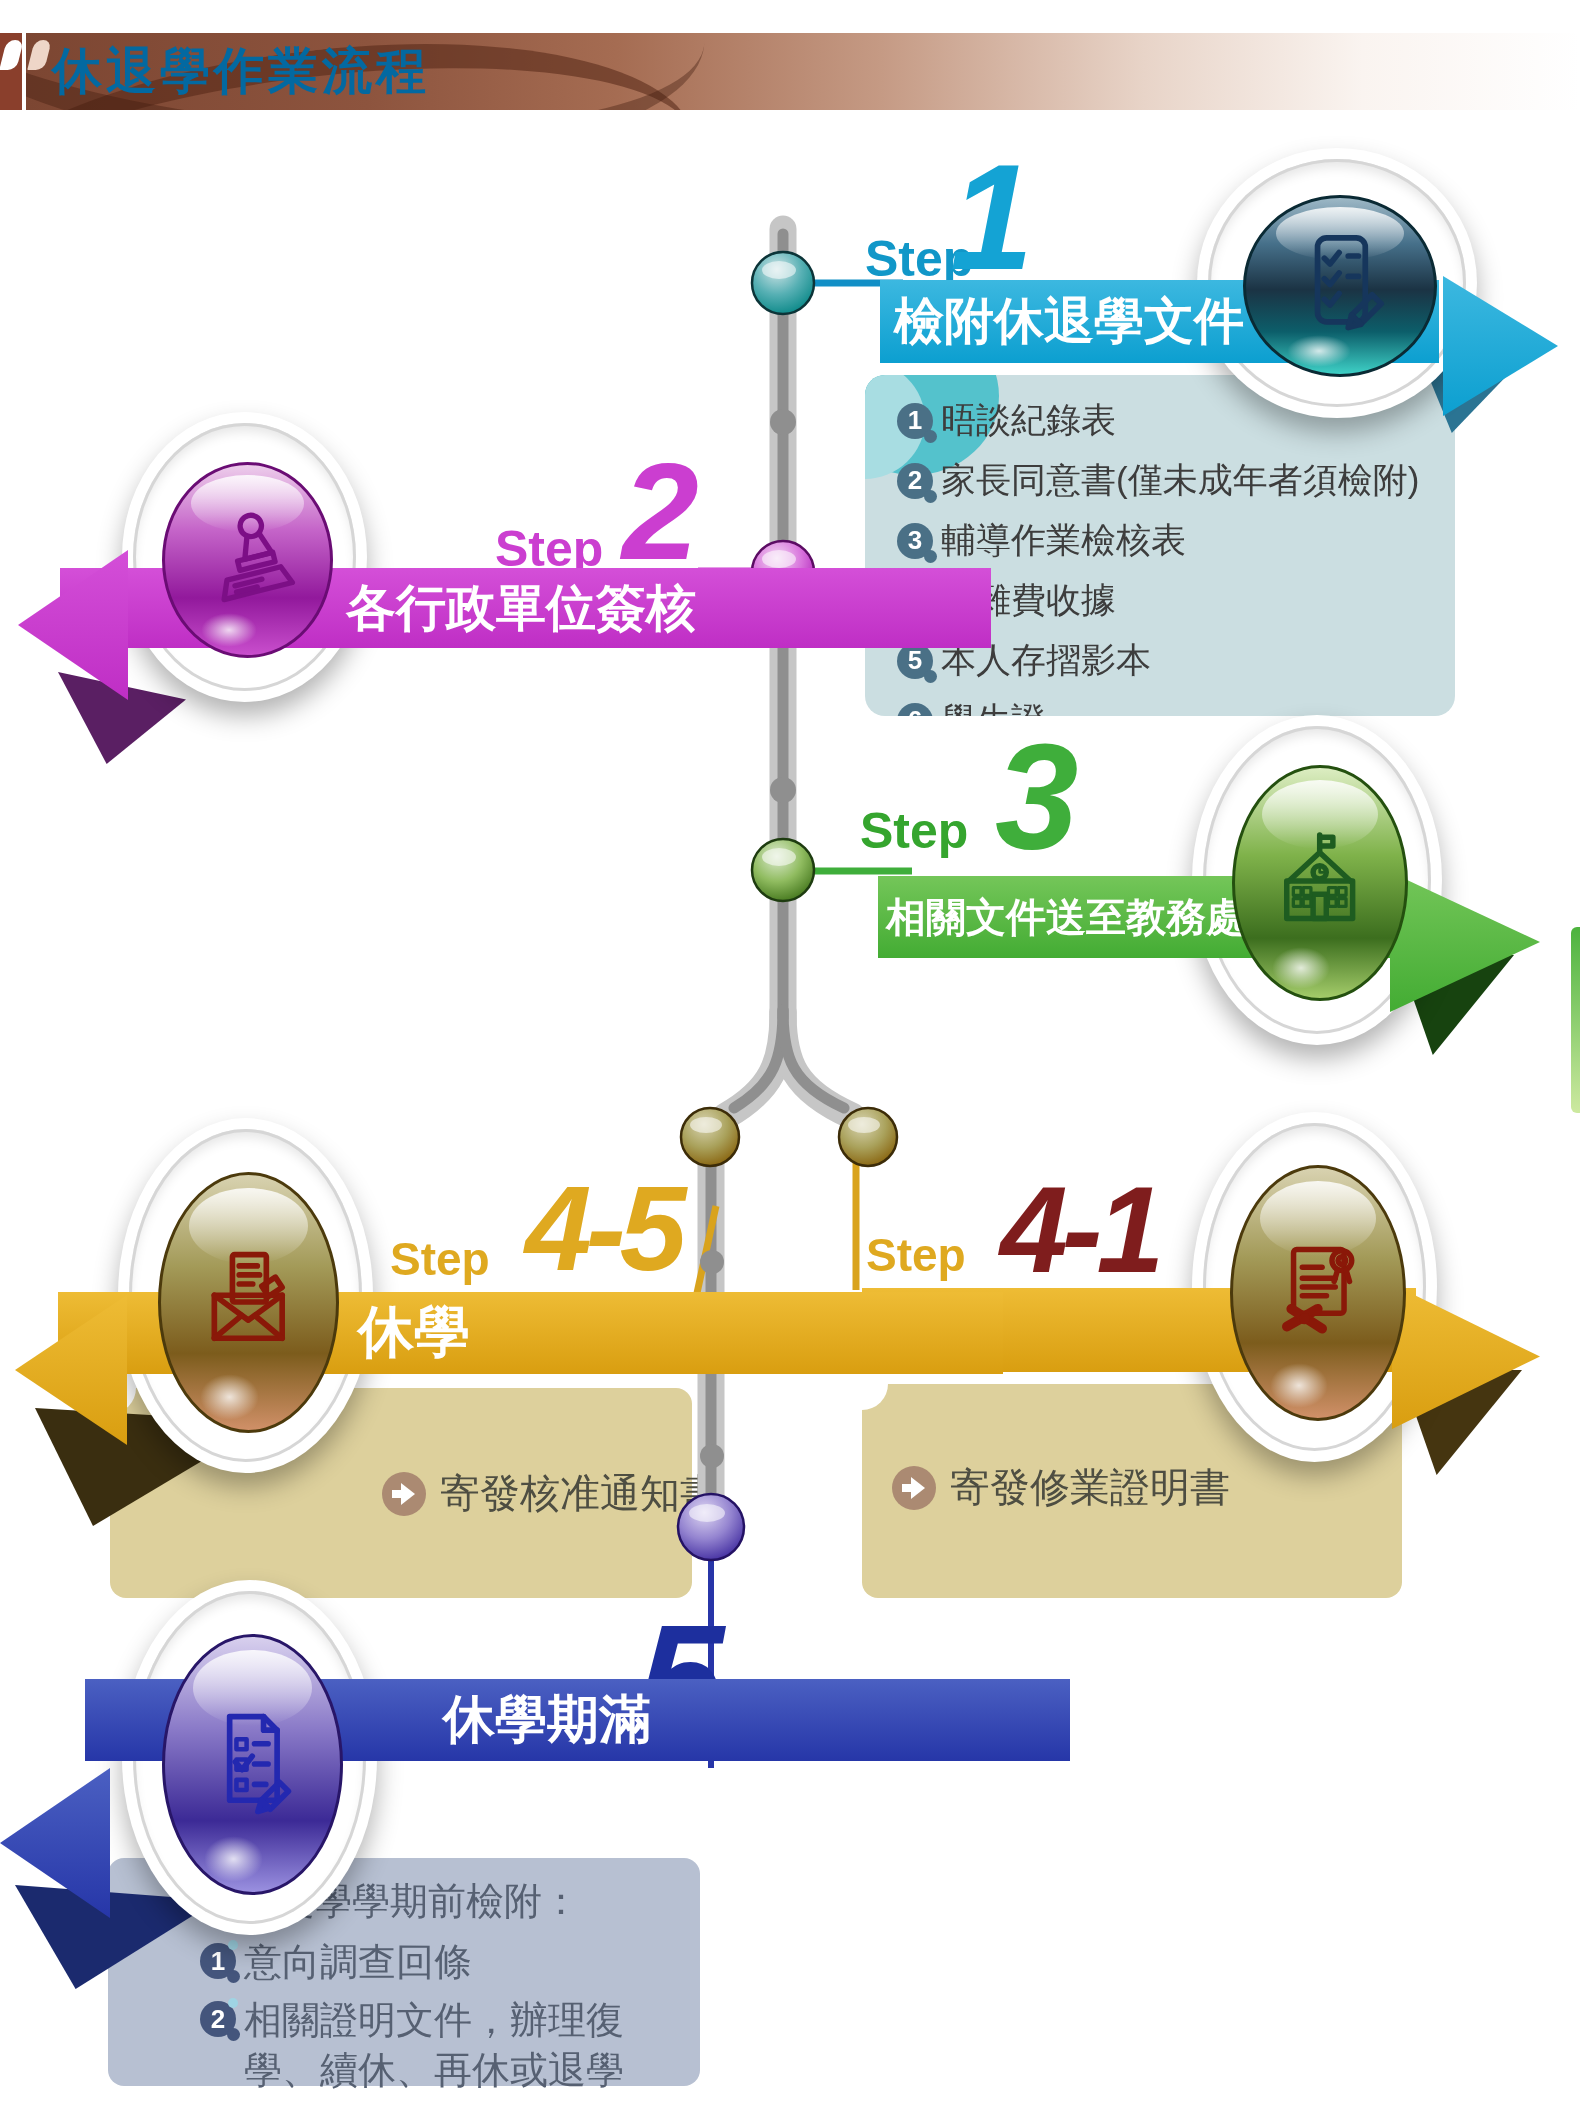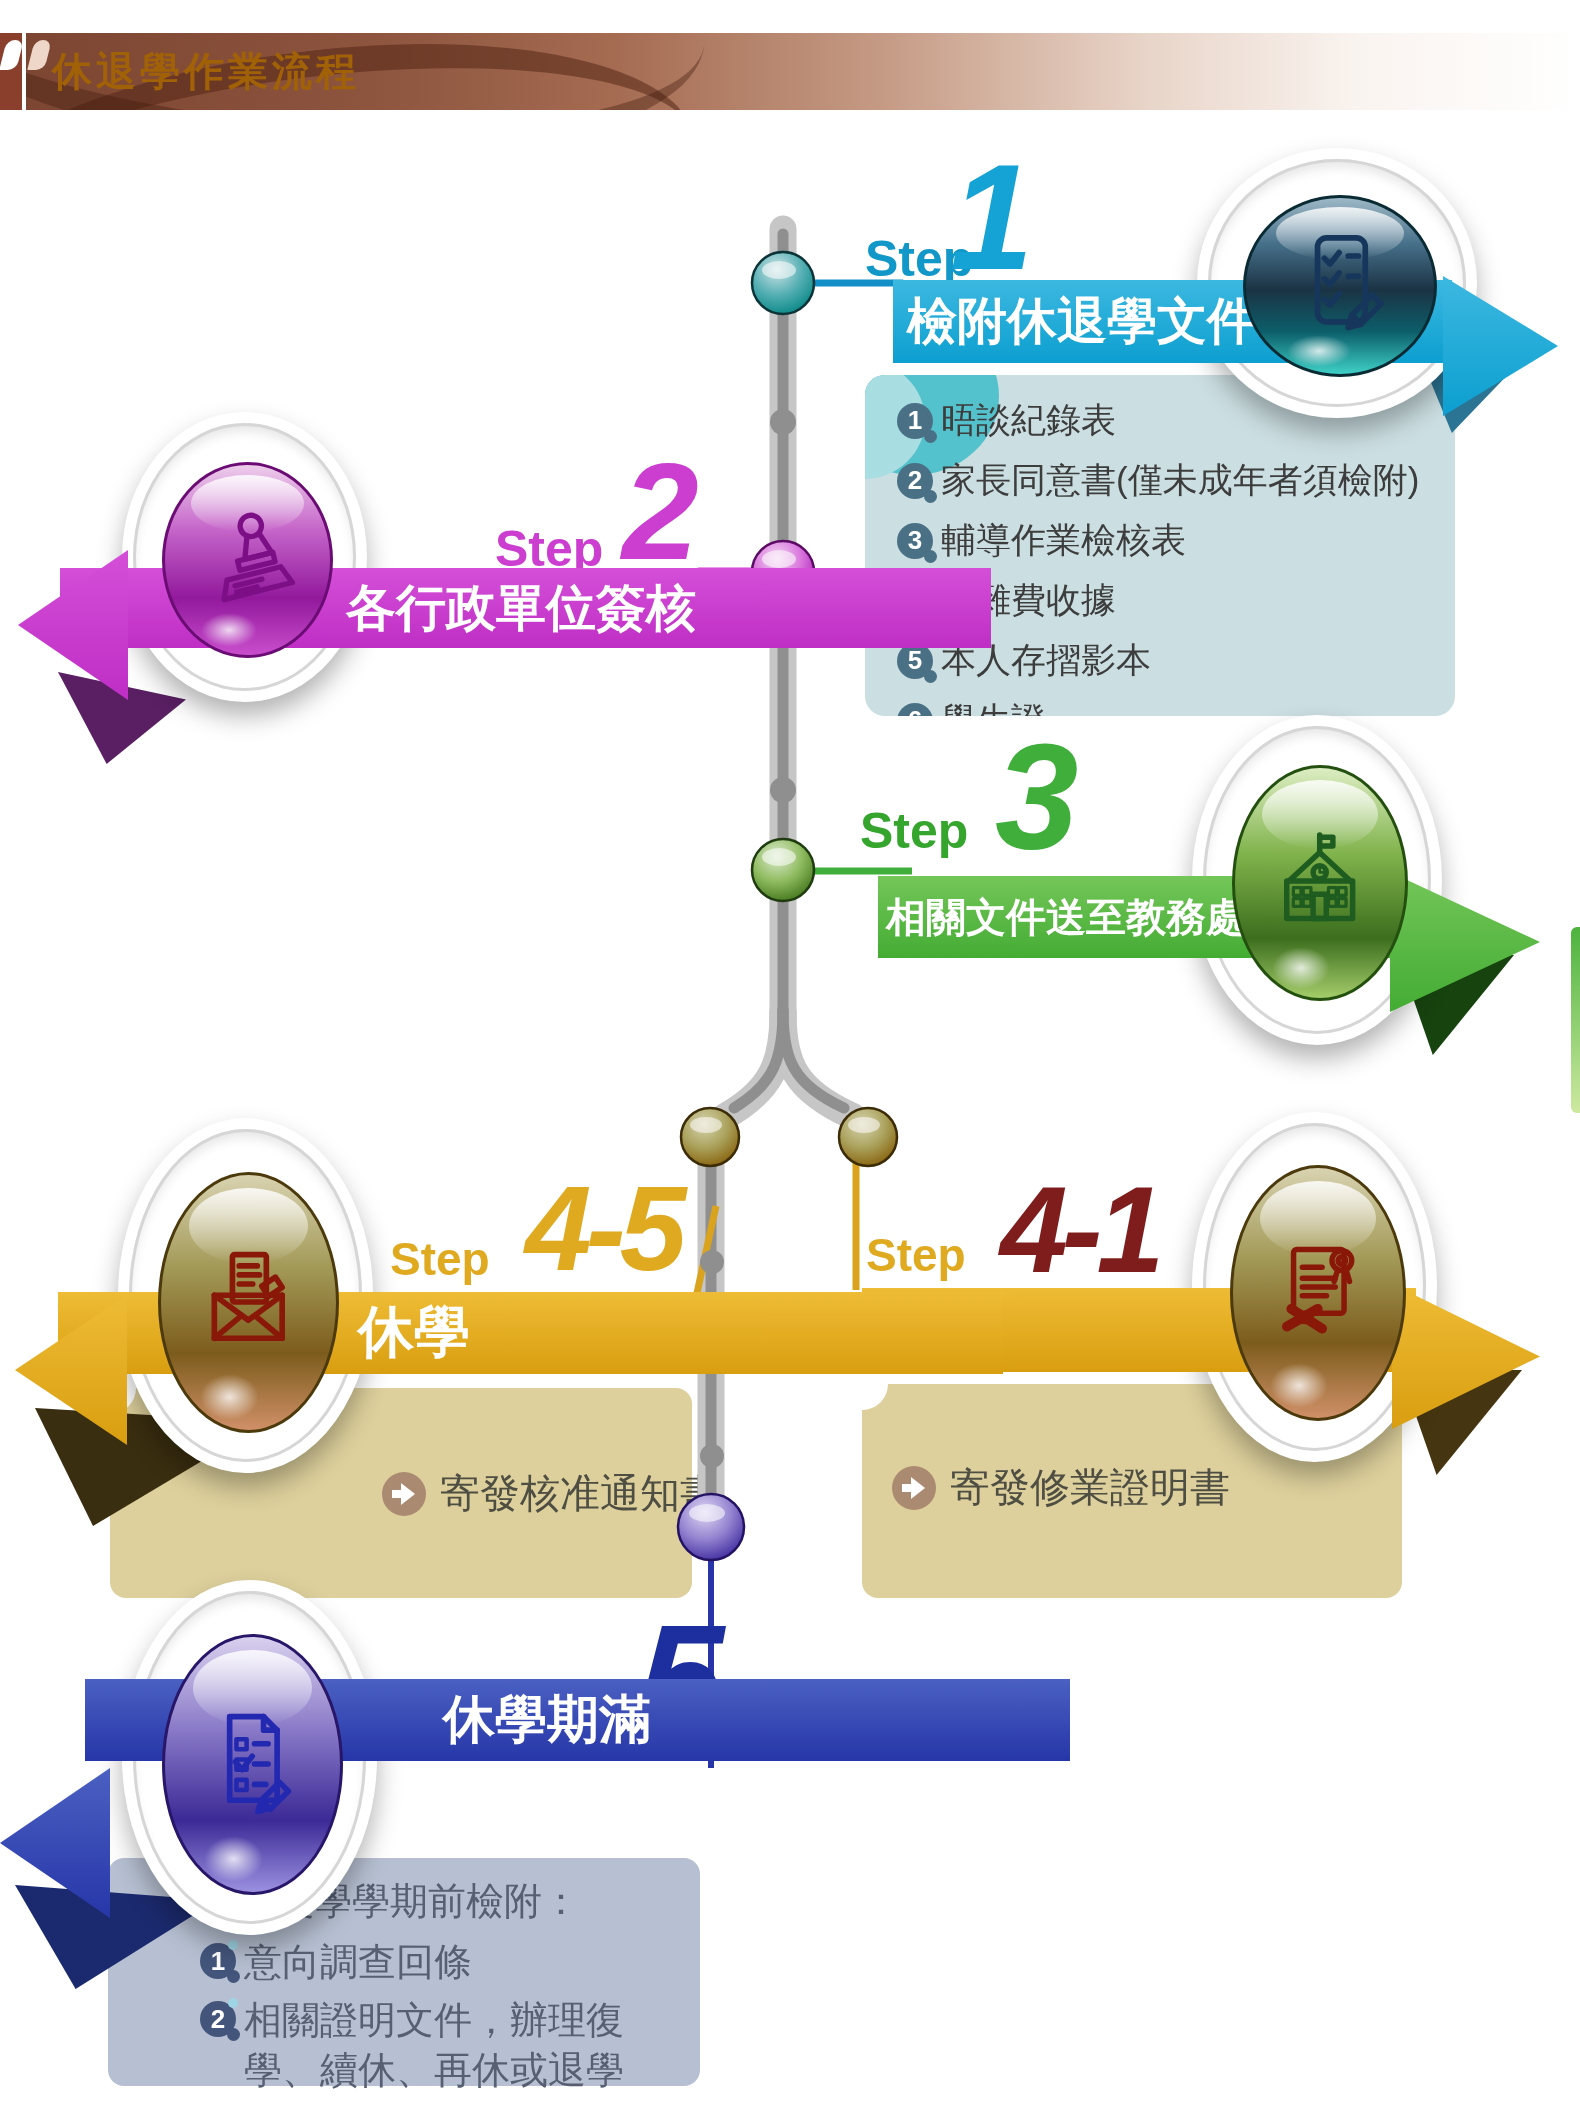--- a/index.html
+++ b/index.html
@@ -12,21 +12,21 @@
   .hdr-bar{left:26px;top:33px;width:1554px;height:77px;overflow:hidden;z-index:7;
     background:linear-gradient(90deg,#7c4632 0%,#8d543e 22%,#a56c52 38%,#c59a84 55%,#e8d4c8 72%,#faf4f0 86%,#ffffff 100%);}
   .hdr-bar::before{content:"";position:absolute;left:-90px;top:18px;width:760px;height:240px;border-radius:50%;
     border-top:26px solid rgba(84,38,22,.55);transform:rotate(-7deg);}
   .hdr-bar::after{content:"";position:absolute;left:-140px;top:-170px;width:820px;height:260px;border-radius:50%;
     border-bottom:30px solid rgba(64,26,14,.38);transform:rotate(5deg);}
   .hdr-quote{top:40px;width:17px;height:30px;border-radius:9px 9px 9px 1px;transform:skewX(-14deg);z-index:9;}
   .hq1{left:3px;background:#ffffff;}
   .hq2{left:31px;background:#eed6c8;}
   .hdr-title{left:52px;top:33px;height:77px;display:flex;align-items:center;z-index:9;
-    color:#a16207;font-size:40px;font-weight:bold;letter-spacing:4px;}
+    color:#0369a1;font-size:50px;font-weight:bold;letter-spacing:4px;}
 
   
   .spine{left:0;top:0;z-index:3;}
 
   
   .sword{position:absolute;font-weight:bold;white-space:nowrap;z-index:5;}
   .snum{position:absolute;font-weight:900;font-style:italic;letter-spacing:-6px;white-space:nowrap;z-index:5;line-height:1;}
   .banner{position:absolute;display:flex;align-items:center;color:#fff;font-weight:bold;
           white-space:nowrap;z-index:5;}
   .arr{position:absolute;z-index:5;}
@@ -51,21 +51,21 @@
   .nrow{display:flex;align-items:center;gap:14px;}
   .nbullet{flex:none;width:44px;height:44px;border-radius:50%;background:#ab8a72;position:relative;}
   .nbullet::before{content:"";position:absolute;left:10px;top:18px;width:9px;height:8px;background:#fff;}
   .nbullet::after{content:"";position:absolute;left:19px;top:11px;border-left:14px solid #fff;
           border-top:11px solid transparent;border-bottom:11px solid transparent;}
 
   
   .s1-word{left:865px;top:230px;font-size:50px;color:#1197c8;}
   .s1-num{left:950px;top:142px;font-size:150px;color:#14a3d4;}
   .b1{left:880px;top:280px;width:545px;height:83px;font-size:50px;padding-left:14px;
-      background:linear-gradient(180deg,#3cb8e0,#0c9fd0);margin-left:13px;}
+      background:linear-gradient(180deg,#3cb8e0,#0c9fd0);}
   .a1{left:1443px;top:276px;width:115px;height:140px;background:linear-gradient(180deg,#3cb8e0,#0c9fd0);}
   .f1{left:1423px;top:363px;width:96px;height:70px;clip-path:polygon(0 0,100% 0,30% 100%);background:#2b7493;}
   .badge1{left:1197px;top:148px;width:280px;height:270px;}
   .orb1{left:1243px;top:195px;width:188px;height:176px;color:#16365c;border:3px solid #0a2a34;
       background:linear-gradient(180deg,#9db8c6 0%,#46708a 26%,#1b3344 52%,#0c5e6a 76%,#3ed0c6 100%);}
   .p1{left:865px;top:375px;width:590px;height:341px;background:#cbdee1;border-radius:20px;overflow:hidden;
       display:flex;flex-direction:column;gap:13px;padding:22px 24px 0 32px;box-sizing:border-box;}
   .p1::before{content:"";position:absolute;left:-36px;top:-58px;width:170px;height:158px;border-radius:50%;background:#54c2cc;}
   .p1::after{content:"";position:absolute;left:-62px;top:-14px;width:122px;height:118px;border-radius:50%;background:#a8dde2;}
   .p1 .li{position:relative;z-index:1;font-size:35px;color:#3d3d3d;}

